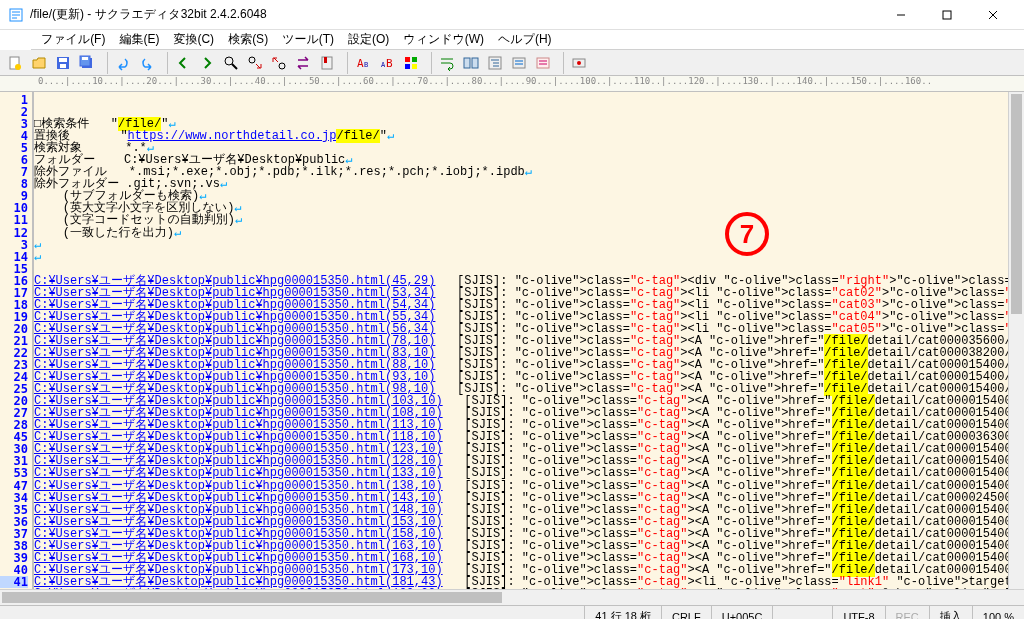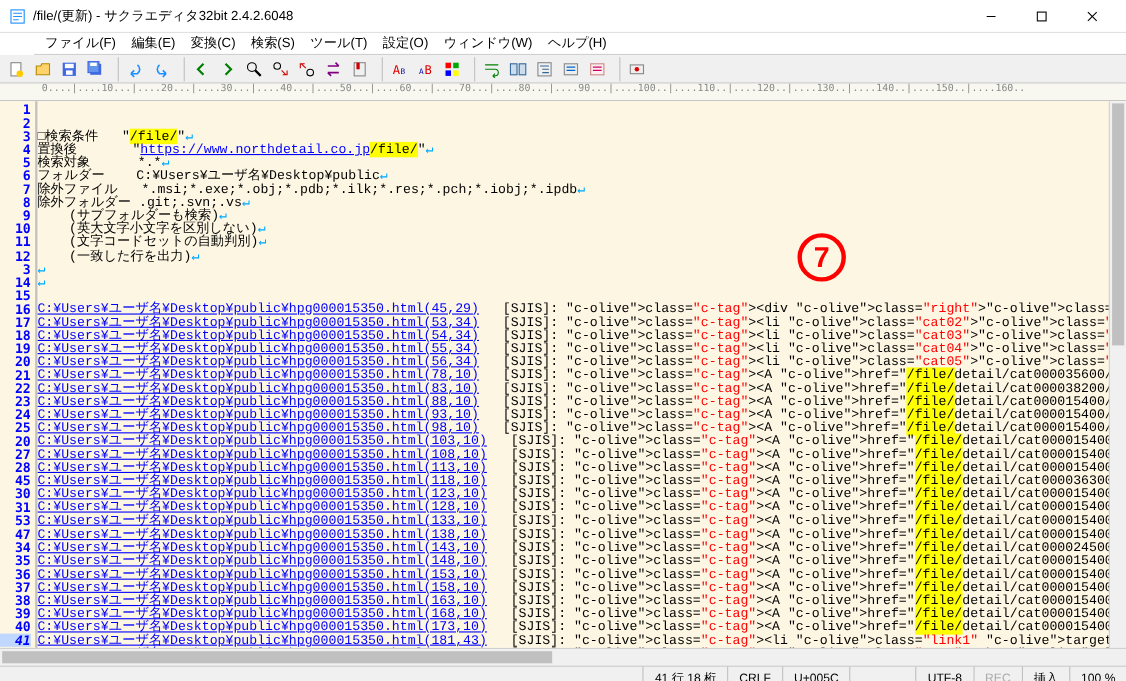--- a/index.html
+++ b/index.html
@@ -12,21 +12,21 @@
   .menubar { height:20px; display:flex; align-items:center; padding:0 4px; gap:2px; border-bottom:1px solid #d0d0d0;font-family:"Meiryo UI","MS UI Gothic",sans-serif;margin-left:31px;}
   .menuitem { padding:2px 6px; font-size:12px; }
   .toolbar { height:26px; display:flex; align-items:center; padding:2px 4px; gap:2px; background:#f0f0f0; border-bottom:1px solid #c0c0c0;}
   .tbtn { width:22px; height:22px; display:flex; align-items:center; justify-content:center; border:1px solid transparent;}
   .tsep { width:6px; height:22px; border-right:1px solid #c0c0c0; margin:0 2px;}
   .ruler { height:16px; background:#f8f8f0; border-bottom:1px solid #c0c0c0; font-size:9px; position:relative; overflow:hidden;}
   .ruler .rtext{position:absolute;top:0;left:38px;white-space:pre;font-family:monospace;color:#888;}
   .editor-area { display:flex; height:497px; background:#fdf6e3; position:relative;}
   .gutter { width:32px; background:#fdf6e3; text-align:right; padding-right:4px; font-family:"MS Gothic",monospace; font-size:12px; color:#0000ff; font-weight:bold; line-height:12.05px; padding-top:2px;}
   .gutter .ln { height:12.05px; }
-  .gutter .ln.cur{background:#c0d8ff;font-style:italic;}
+  .gutter .ln.cur{background:#c0d8ff;}
   .vrule{width:2px;background:#c0c0c0;}
   .code { flex:1; font-family:"MS Gothic","Courier New",monospace; font-size:12px; line-height:12.05px; white-space:pre; color:#000; padding-top:2px; overflow:hidden; position:relative;}
   .code .row{height:12.05px;}
   .c-blue{color:#0000ff;}
   .c-red{color:#ff0000;}
   .hl{background:#ffff00;}
   .eol{color:#00aaff;}
   .circle7{ position:absolute; top:120px; left:725px; width:44px; height:44px; border:4px solid #ff0000; border-radius:50%; display:flex; align-items:center; justify-content:center; font-size:26px; font-weight:bold; color:#ff0000; font-family:Arial,sans-serif; background:transparent;}
   .statusbar{height:22px;background:#f0f0f0;border-top:1px solid #c0c0c0;display:flex;align-items:center;font-size:11px;font-family:"Meiryo UI",sans-serif;}
   .statusbar .cell{padding:0 10px;border-left:1px solid #c0c0c0;height:100%;display:flex;align-items:center;}

